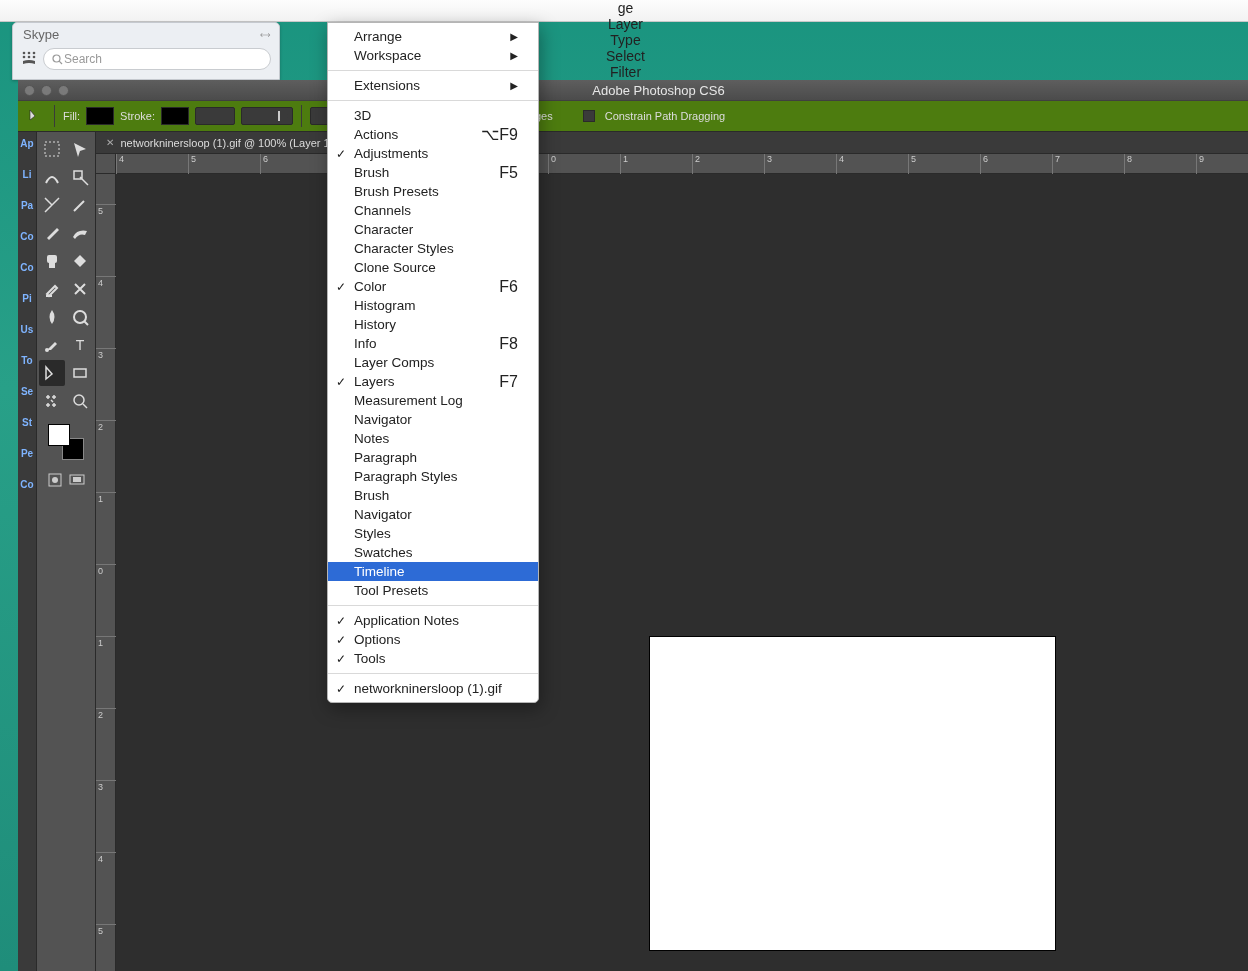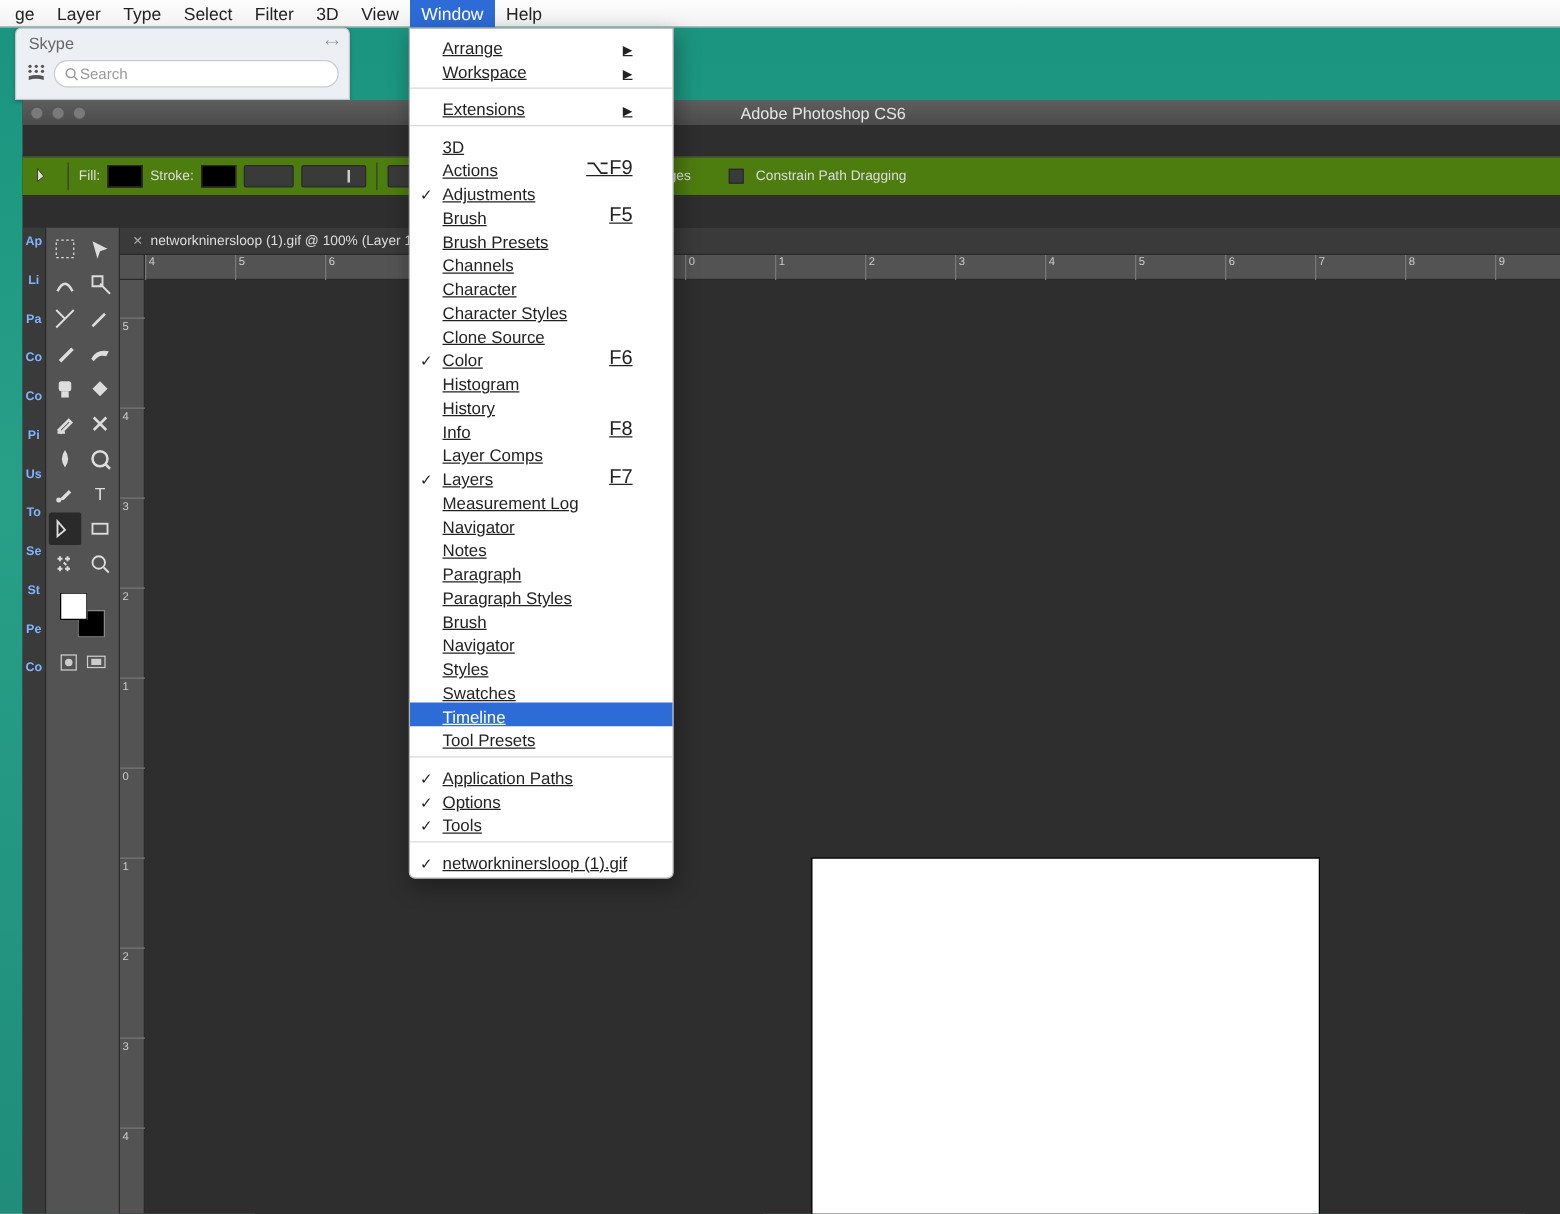--- a/index.html
+++ b/index.html
@@ -1,33 +1,33 @@
 <!DOCTYPE html>
 <html><head>
 <meta charset="utf-8">
 <style>
 * { margin:0; padding:0; box-sizing:border-box; font-family:"Lucida Grande","Helvetica Neue",Arial,sans-serif; }
 body { width:1248px; height:971px; background:linear-gradient(180deg,#1a947f 0%,#28a088 40%,#1f8d7a 100%); overflow:hidden; position:relative; font-size:13px; }
 
 
-.mac-menu { position:absolute; top:0; left:0; right:0; height:22px; background:linear-gradient(#fdfdfd,#f2f2f2); display:flex; align-items:center; padding-left:3px; font-size:14px; color:#222; border-bottom:1px solid #c8c8c8; }
+.mac-menu { position:absolute; top:0; left:0; right:0; height:22px; background:linear-gradient(#fdfdfd,#f2f2f2); display:flex; align-items:center; padding-left:3px; font-size:14px; color:#222; border-bottom:1px solid #c8c8c8;flex-direction:column; }
 .mac-menu .item { padding:0 9px; height:22px; display:flex; align-items:center; cursor:default; }
 .mac-menu .item.active { background:#2d6bd6; color:#fff; }
 
 
 .skype { position:absolute; top:22px; left:12px; width:268px; height:58px; background:#eceff3; border:1px solid #c5c9cf; border-radius:5px 5px 0 0; box-shadow:0 1px 3px rgba(0,0,0,.25); }
 .skype-title { font-size:13px; color:#666; padding:4px 10px 2px; display:flex; justify-content:space-between; align-items:center;}
 .skype-expand { font-size:10px; color:#888; transform:rotate(45deg); }
 .skype-row { display:flex; align-items:center; gap:6px; padding:4px 8px; }
 .skype-dial { font-size:14px; color:#555; }
 .skype-search { flex:1; height:22px; border:1px solid #c9ccd0; border-radius:11px; background:#fff; display:flex; align-items:center; padding:0 8px; color:#999; font-size:12px; gap:1px;}
 .skype-search svg{flex:none;}
 
 
-.ps { position:absolute; top:80px; left:18px; right:0; bottom:0; background:#2e2e2e; display:flex; flex-direction:column;gap:25px; }
+.ps { position:absolute; top:80px; left:18px; right:0; bottom:0; background:#2e2e2e; display:flex; flex-direction:column; }
 .ps-titlebar { height:20px; background:linear-gradient(#5e5e5e,#4b4b4b); display:flex; align-items:center; gap:6px; padding:0 6px; color:#ddd; font-size:12px; }
 .tl-dot{width:11px;height:11px;border-radius:50%;background:#7a7a7a;border:1px solid #555;}
 .ps-title{flex:1;text-align:center;color:#e6e6e6;font-size:13px;}
 
 
 .ps-options { height:32px; background:#4d7c0f; border-top:1px solid #404040; border-bottom:1px solid #2a2a2a; display:flex; align-items:center; gap:6px; padding:0 6px; color:#ddd; font-size:11px; }
 .opt-sep{width:1px;height:22px;background:#3a3a3a;margin:0 2px;}
 .opt-field{background:#3a3a3a;border:1px solid #2a2a2a;height:18px;display:flex;align-items:center;padding:0 4px;border-radius:2px;}
 .opt-well{width:28px;height:18px;background:#000;border:1px solid #2a2a2a;}
 .opt-slider{width:56px;height:4px;background:#3a3a3a;border-radius:2px;position:relative;}
@@ -61,21 +61,21 @@
 .rulers-corner{position:absolute;top:22px;left:0;width:20px;height:20px;background:#535353;border-right:1px solid #2a2a2a;border-bottom:1px solid #2a2a2a;}
 .ruler-h{position:absolute;top:22px;left:20px;right:0;height:20px;background:#535353;border-bottom:1px solid #2a2a2a;color:#ccc;font-size:9px;}
 .ruler-h .tick{position:absolute;top:0;height:20px;border-left:1px solid #777;padding-left:2px;}
 .ruler-v{position:absolute;top:42px;left:0;bottom:0;width:20px;background:#535353;border-right:1px solid #2a2a2a;color:#ccc;font-size:9px;}
 .ruler-v .tick{position:absolute;left:0;width:20px;border-top:1px solid #777;padding-top:1px;padding-left:2px;}
 .canvas-inner{position:absolute;top:42px;left:20px;right:0;bottom:0;background:#2e2e2e;}
 .artboard{position:absolute;top:463px;left:534px;width:405px;height:313px;background:#fff;box-shadow:0 0 0 1px #000;}
 
 
 .dropdown{position:absolute;top:22px;left:327px;width:212px;background:#fff;border:1px solid #b5b5b5;border-radius:0 0 5px 5px;box-shadow:2px 6px 18px rgba(0,0,0,.35);padding:4px 0;font-size:13.5px;color:#222;}
-.dd-item{height:19px;display:flex;align-items:flex-end;padding:0 32px 0 26px;position:relative;cursor:default;text-decoration:underline;}
+.dd-item{height:19px;display:flex;align-items:center;padding:0 20px 0 26px;position:relative;cursor:default;}
 .dd-item.hl{background:#2d6bd6;color:#fff;}
 .dd-item .chk{position:absolute;left:8px;font-size:12px;}
 .dd-item .sc{margin-left:auto;font-size:16px;}
 .dd-item .sub{margin-left:auto;font-size:10px;}
 .dd-sep{height:1px;background:#d9d9d9;margin:5px 0;}
 </style>
 </head>
 <body>
 
 <div class="mac-menu" id="mac-menu">
@@ -453,21 +453,21 @@
     </div>
     <div class="dd-item hl">
       <span>Timeline</span>
     </div>
     <div class="dd-item">
       <span>Tool Presets</span>
     </div>
     <div class="dd-sep"></div>
     <div class="dd-item">
       <span class="chk">✓</span>
-      <span>Application Paths</span>
+      <span>Application Notes</span>
     </div>
     <div class="dd-item">
       <span class="chk">✓</span>
       <span>Options</span>
     </div>
     <div class="dd-item">
       <span class="chk">✓</span>
       <span>Tools</span>
     </div>
     <div class="dd-sep"></div>

